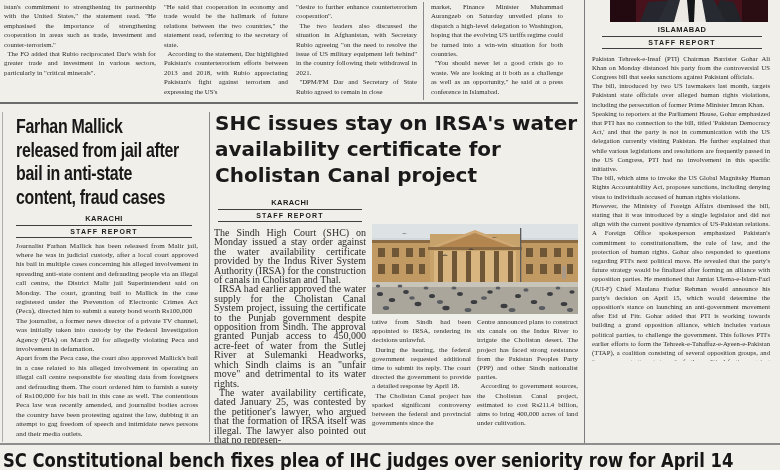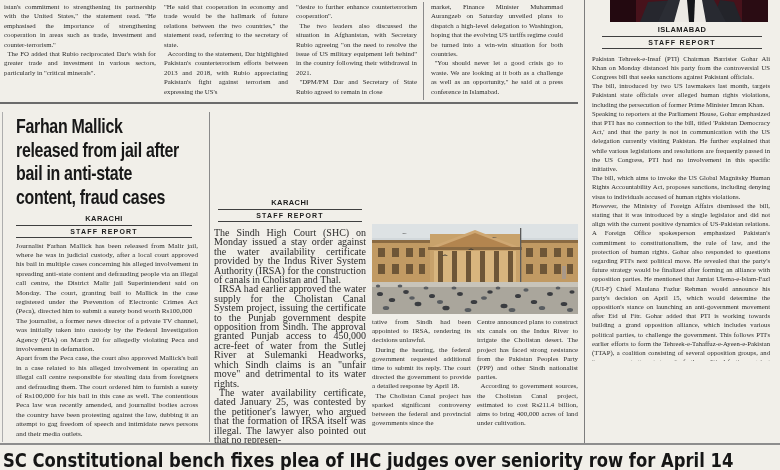--- a/index.html
+++ b/index.html
@@ -117,20 +117,23 @@
       <div class="rule"></div>
       <div class="byline">STAFF REPORT</div>
       <div class="rule b"></div>
     </div>
     <div class="bodytxt">Journalist Farhan Mallick has been released from Malir jail, where he was in judicial custody, after a local court approved his bail in multiple cases concerning his alleged involvement in spreading anti-state content and defrauding people via an illegal call centre, the District Malir jail Superintendent said on Monday. The court, granting bail to Mallick in the case registered under the Prevention of Electronic Crimes Act (Peca), directed him to submit a surety bond worth Rs100,000
 The journalist, a former news director of a private TV channel, was initially taken into custody by the Federal Investigation Agency (FIA) on March 20 for allegedly violating Peca and involvement in defamation.
 Apart from the Peca case, the court also approved Mallick's bail in a case related to his alleged involvement in operating an illegal call centre responsible for stealing data from foreigners and defrauding them. The court ordered him to furnish a surety of Rs100,000 for his bail in this case as well. The contentious Peca law was recently amended, and journalist bodies across the country have been protesting against the law, dubbing it an attempt to gag freedom of speech and intimidate news persons and their media outlets.</div>
   </div>
 
   <div class="shc">
+    <div class="hl-geo">SHC issues stay on IRSA's water
+availability certificate for
+Cholistan Canal project</div>
     <div class="dateline">
       <div class="city">KARACHI</div>
       <div class="rule"></div>
       <div class="byline">STAFF REPORT</div>
       <div class="rule b"></div>
     </div>
 
     <svg class="photo" viewBox="0 0 206 90" preserveAspectRatio="none">
       <rect x="0" y="0" width="206" height="60" fill="#d2d8db"></rect>
       <rect x="0" y="0" width="206" height="14" fill="#dde2e4"></rect>

